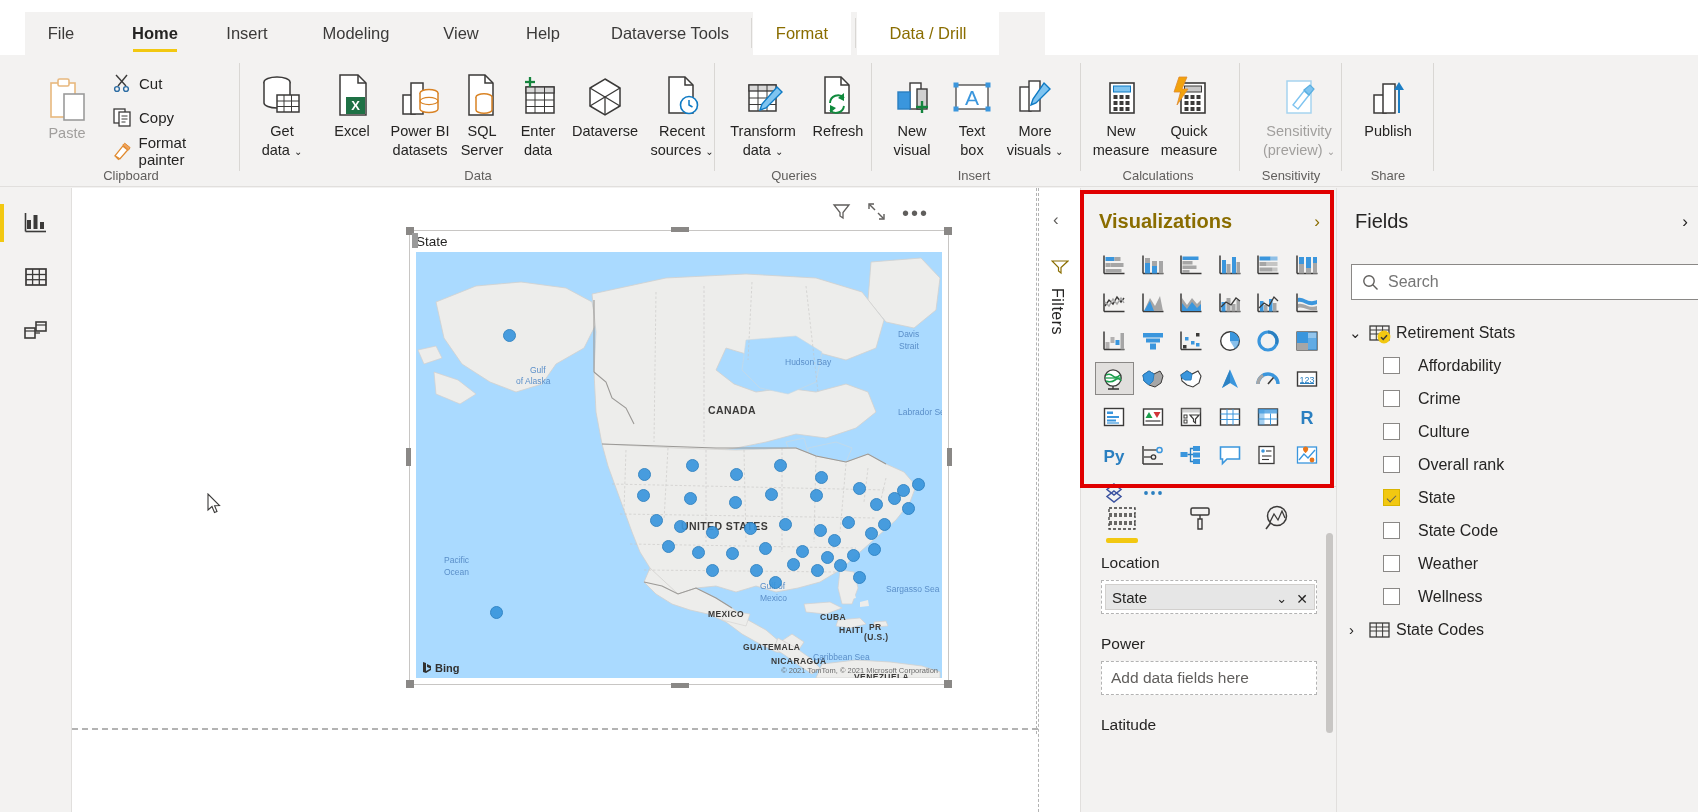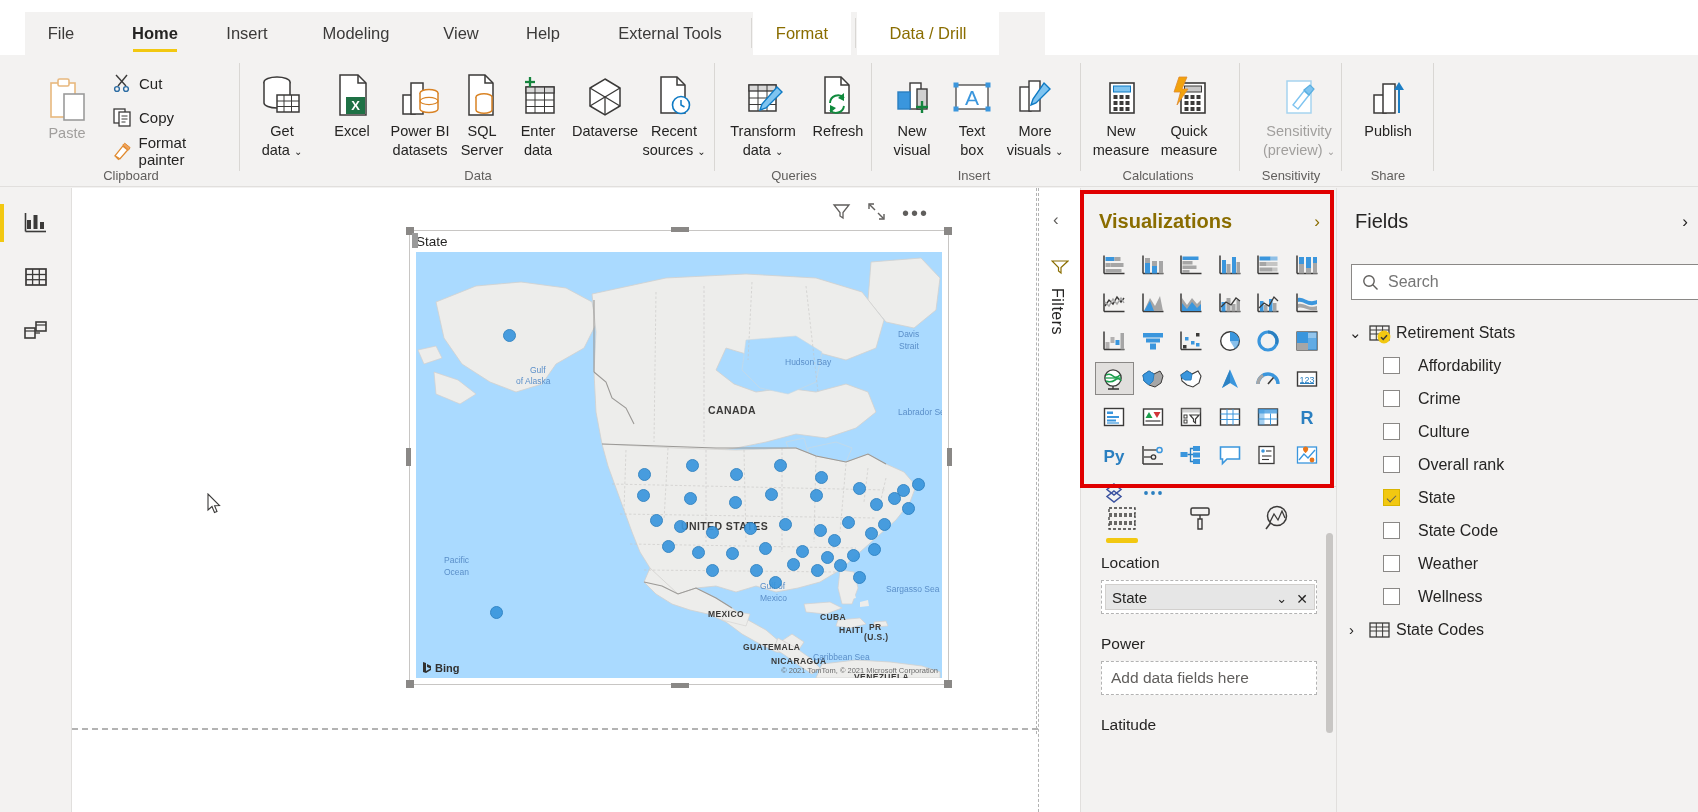--- a/index.html
+++ b/index.html
@@ -260,21 +260,21 @@
     <div class="tab" style="left:304px;width:104px">
         <span>Modeling</span>
       </div>
     <div class="tab" style="left:428px;width:66px">
         <span>View</span>
       </div>
     <div class="tab" style="left:512px;width:62px">
         <span>Help</span>
       </div>
     <div class="tab" style="left:592px;width:156px">
-        <span>External Tools</span>
+        <span>Dataverse Tools</span>
       </div>
     <div class="tabsep" style="left:751px"></div>
     <div class="tab ctx" style="left:753px;width:98px">
         <span>Format</span>
       </div>
     <div class="tabsep" style="left:855px"></div>
     <div class="tab ctx2" style="left:857px;width:142px">
         <span>Data / Drill</span>
       </div>
   </div>
@@ -395,21 +395,21 @@
         <div class="ic">
           <svg width="48" height="48" viewBox="0 0 48 48">
             <path d="M24 6 L39 15 V33 L24 42 L9 33 V15 Z" fill="#fff" stroke="#3b3a39" stroke-width="1.5"></path>
             <path d="M9 15 L24 24 L39 15" fill="none" stroke="#3b3a39" stroke-width="1.3"></path>
             <path d="M24 24 V42" fill="none" stroke="#3b3a39" stroke-width="1.3"></path>
             <path d="M9 33 L24 24 L39 33" fill="none" stroke="#3b3a39" stroke-width="1.3"></path>
           </svg>
         </div>
         <div class="lb">Dataverse</div>
       </div>
-      <div class="bigbtn" style="left:390px;width:82px">
+      <div class="bigbtn" style="left:398px;width:82px">
         <div class="ic">
           <svg width="42" height="48" viewBox="0 0 42 48">
             <path d="M8 4 H24 L32 12 V40 H8 Z" fill="#fff" stroke="#3b3a39" stroke-width="1.5"></path>
             <path d="M24 4 V12 H32" fill="none" stroke="#3b3a39" stroke-width="1.5"></path>
             <circle cx="28" cy="32" r="8.5" fill="#fff" stroke="#0e7ac4" stroke-width="1.6"></circle>
             <path d="M28 27 V32 L31.5 34" fill="none" stroke="#0e7ac4" stroke-width="1.5"></path>
           </svg>
         </div>
         <div class="lb">Recent</div>
         <div class="lb"><span>sources</span> <span class="chev">⌄</span></div>

